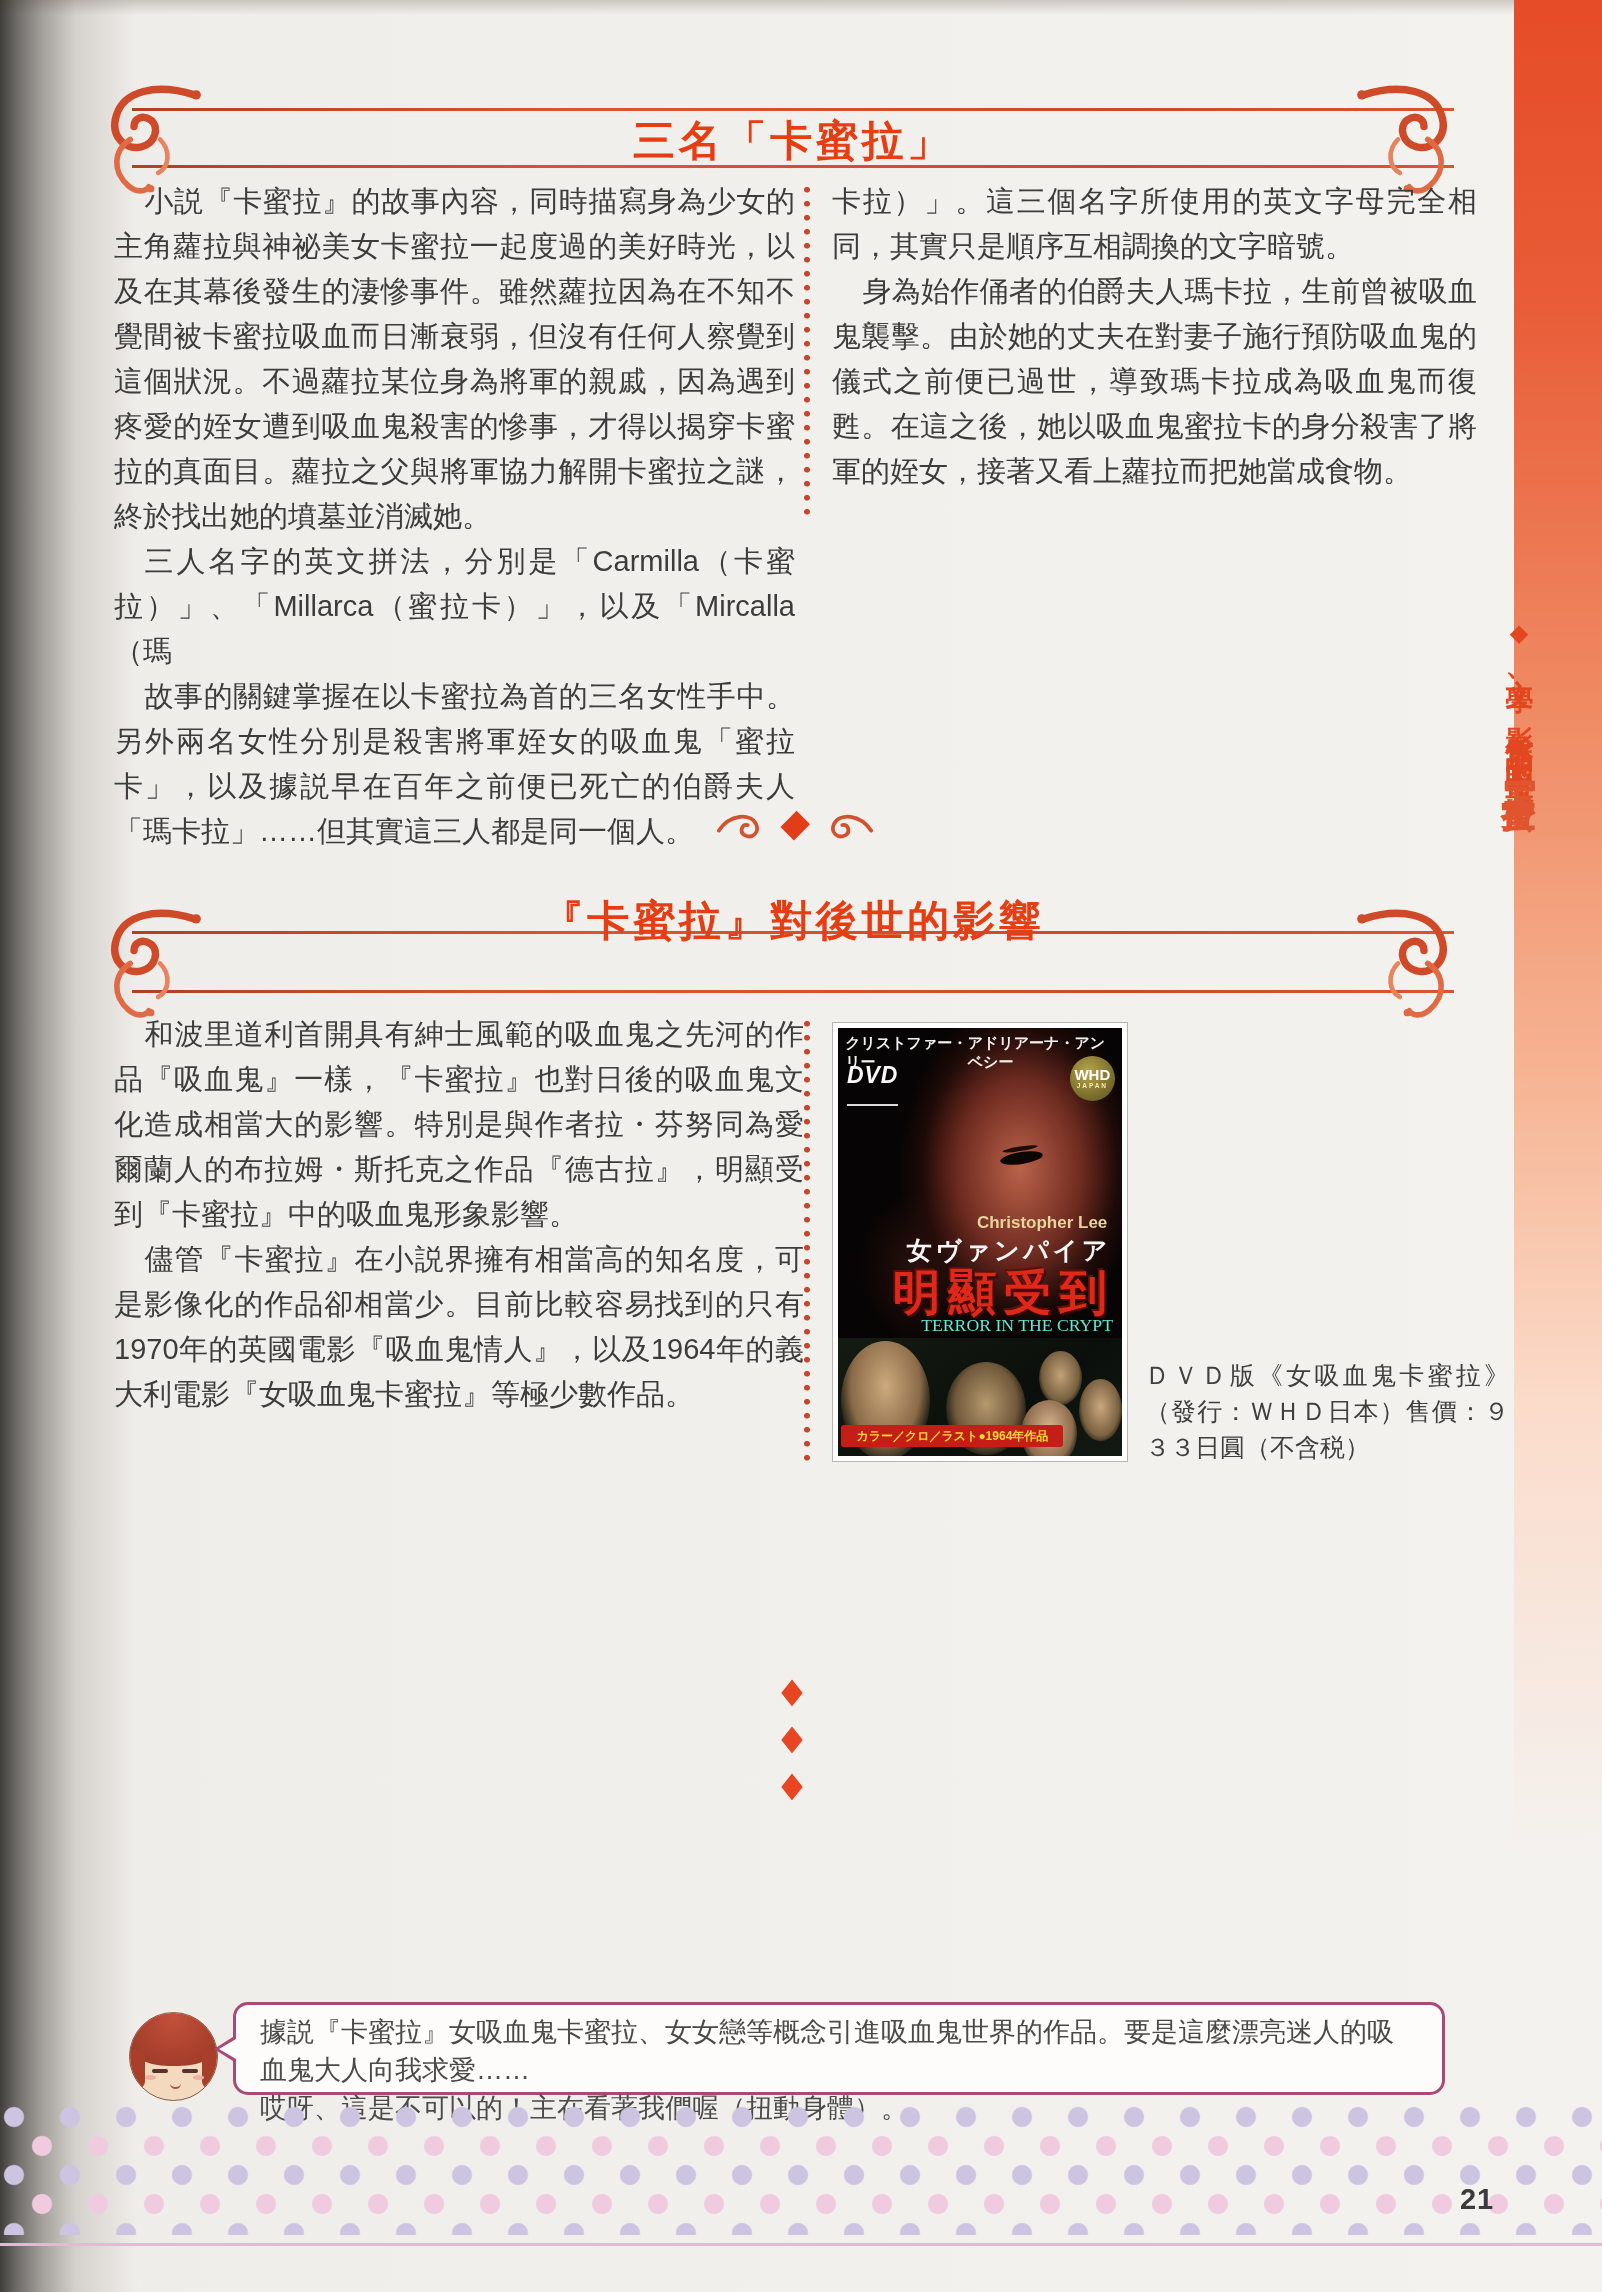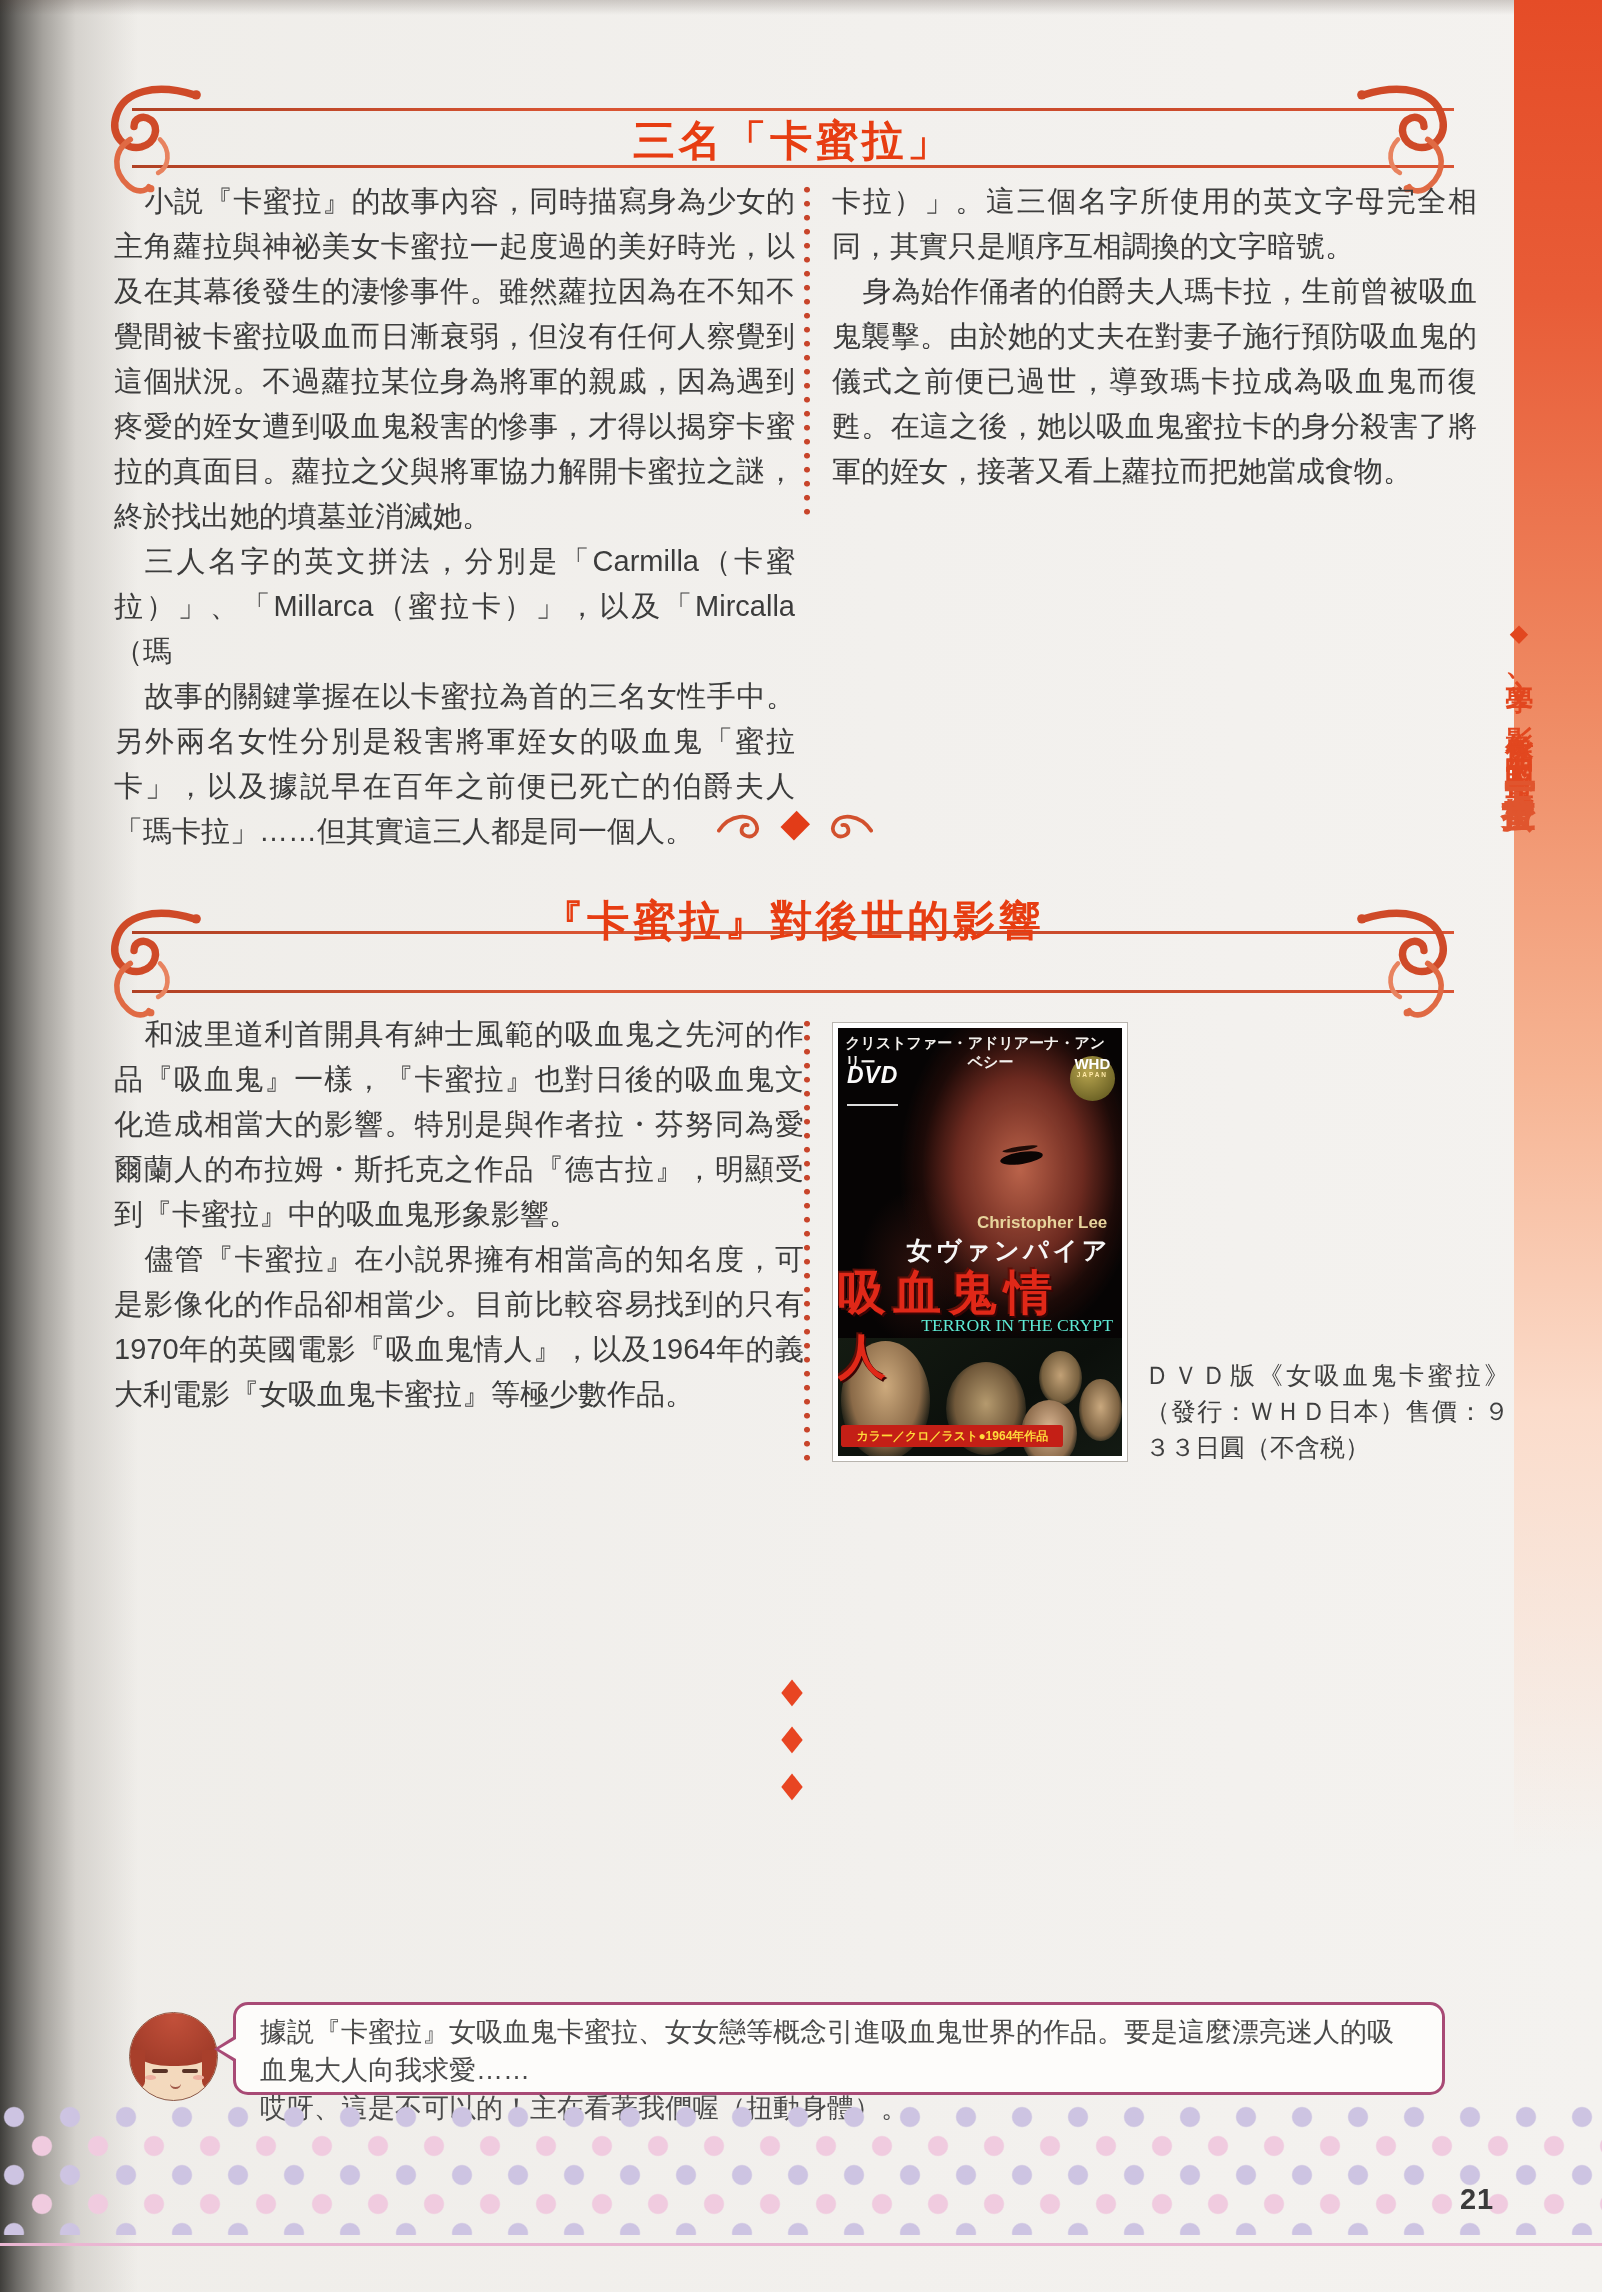--- a/index.html
+++ b/index.html
@@ -57,21 +57,21 @@
   .dvd { position:absolute; left:832px; top:1022px; width:296px; height:440px;
     background:#fff; border:0.9px solid #b8b4ae; padding:4.7px; }
   .dvd-inner { position:relative; width:100%; height:100%; background:#060404; overflow:hidden; }
   .dvd-topline { position:absolute; top:6.5px; left:7.5px; right:7.5px; display:flex;
     justify-content:space-between; color:#f4f2ee; font-size:15px; font-weight:bold; z-index:5; }
   .dvd-logo { position:absolute; top:34px; left:9.3px; color:#fafafa; font-size:23px;
     font-style:italic; font-weight:900; letter-spacing:0.9px; border-bottom:2.8px solid #dcdcdc;
     padding-bottom:15px; z-index:5; }
   .whd { position:absolute; top:28px; right:7.5px; width:45px; height:45px; border-radius:50%;
     background:radial-gradient(circle at 40% 35%,#b7a44e,#6e6426 75%); display:flex;
-    flex-direction:column; align-items:center; z-index:5; }
+    flex-direction:column; align-items:center; justify-content:center; z-index:5; }
   .whd .w1 { color:#fff; font-weight:900; font-size:15px; line-height:15px; }
   .whd .w2 { color:#ffe9a8; font-weight:bold; font-size:6.5px; letter-spacing:1.9px; }
   .dvd-face { position:absolute; inset:0;
     background:radial-gradient(ellipse 140px 200px at 64% 33%,rgba(196,104,78,.95) 0%,rgba(126,48,36,.85) 45%,rgba(44,14,10,.6) 70%,rgba(0,0,0,0) 86%),
                radial-gradient(ellipse 84px 112px at 28% 56%,rgba(80,28,20,.5),rgba(0,0,0,0) 70%); }
   .dvd-eye { position:absolute; left:57%; top:29%; width:43px; height:12px; background:#0b0504;
     border-radius:50%; transform:rotate(-9deg); box-shadow:0 -9.3px 0 -3.7px #200c07; }
   .dvd-star { position:absolute; top:185px; right:15px; color:#e7d49c; font-size:17px;
     font-weight:bold; z-index:6; }
   .dvd-jptitle { position:absolute; top:206px; right:11.2px; color:#f6f6f6; font-size:25px;
@@ -227,21 +227,21 @@
         <span>クリストファー・リー</span>
         <span>アドリアーナ・アンベシー</span>
       </div>
       <div class="dvd-logo">DVD</div>
       <div class="whd">
         <span class="w1">WHD</span>
         <span class="w2">JAPAN</span>
       </div>
       <div class="dvd-star">Christopher Lee</div>
       <div class="dvd-jptitle">女ヴァンパイア</div>
-      <div class="dvd-kana">吸血鬼情人</div>
+      <div class="dvd-kana">明顯受到</div>
       <div class="dvd-en">TERROR IN THE CRYPT</div>
       <div class="dvd-montage">
         <div class="mface f1"></div>
         <div class="mface f2"></div>
         <div class="mface f3"></div>
         <div class="mface f4"></div>
         <div class="mface f5"></div>
       </div>
       <div class="dvd-banner">カラー／クロ／ラスト●1964年作品</div>
     </div>

